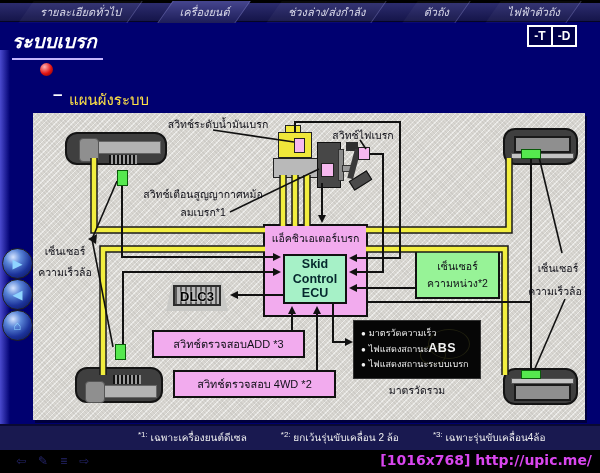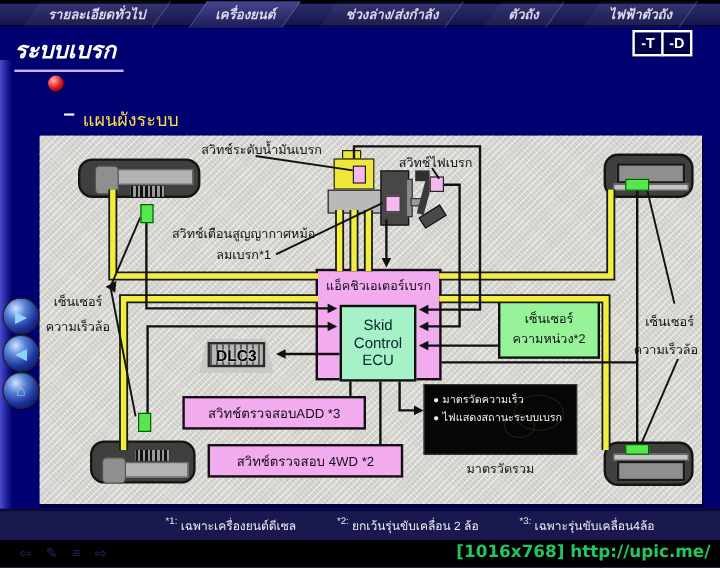--- a/index.html
+++ b/index.html
@@ -6,21 +6,21 @@
   .screen{position:relative;width:600px;height:473px;overflow:hidden;
     background:#000070;font-family:"Liberation Sans","DejaVu Sans",sans-serif;}
 
   
   .menubar{position:absolute;left:0;top:0;width:600px;height:22px;
     background:linear-gradient(180deg,#2c2c6e 0%,#15154a 100%);
     border-top:3px solid #000;border-bottom:1px solid #050522;
     display:flex;align-items:center;justify-content:space-between;
     padding:0 26px;box-sizing:border-box;}
   .menu-item{position:relative;color:#d9d9ea;font-size:11px;font-style:italic;
-    padding:2px 14px;white-space:nowrap;cursor:default;font-weight:bold;}
+    padding:2px 14px;white-space:nowrap;cursor:default;}
   .menu-item::before{content:"";position:absolute;inset:0;transform:skewX(-35deg);
     background:rgba(255,255,255,.04);border-right:1px solid rgba(150,150,220,.35);}
   .menu-item.active::before{background:linear-gradient(180deg,#45458e,#1d1d58);
     border-left:1px solid rgba(150,150,220,.35);}
   .menu-item span{position:relative;}
 
   
   .page-title{position:absolute;left:12px;top:26px;color:#fff;font-size:19px;
     font-weight:bold;font-style:italic;border-bottom:2px solid #c4b5fd;
     padding:0 6px 2px 0;white-space:nowrap;}
@@ -69,23 +69,23 @@
   .flange{left:305px;top:36px;width:6px;height:32px;background:#8a8a8a;border:1px solid #333;}
   .pushrod{left:309px;top:52px;width:11px;height:7px;background:#999;border:1px solid #333;}
   .pedal-pivot{left:313px;top:29px;width:12px;height:9px;background:#2f2f2f;}
   .pedal-arm{left:318px;top:36px;width:6px;height:30px;background:#3a3a3a;transform:rotate(15deg);}
   .pedal-pad{left:317px;top:62px;width:21px;height:11px;background:#4a4a4a;border:1px solid #111;transform:rotate(-32deg);}
 
   
   .box{position:absolute;border:2px solid #111;z-index:2;text-align:center;color:#101018;}
   .actuator{left:230px;top:111px;width:105px;height:93px;background:#f2abee;
     font-size:10.5px;padding-top:4px;}
-  .ecu{left:250px;top:141px;width:64px;height:64px;background:#a6f1c7;z-index:4;
+  .ecu{left:250px;top:141px;width:64px;height:50px;background:#a6f1c7;z-index:4;
     display:flex;flex-direction:column;align-items:center;justify-content:center;
-    font-weight:normal;font-size:12.5px;line-height:1.15;color:#05282d;}
+    font-weight:bold;font-size:12.5px;line-height:1.15;color:#05282d;}
   .decel{left:382px;top:137px;width:85px;height:49px;background:#97f397;
     display:flex;flex-direction:column;align-items:center;justify-content:center;
     font-size:10.5px;line-height:1.6;}
   .pinkbar{background:#f2abee;display:flex;align-items:center;justify-content:center;
     font-size:11px;}
   .add-box{left:119px;top:217px;width:153px;height:28px;}
   .fwd-box{left:140px;top:257px;width:163px;height:28px;}
 
   
   .dlc3{position:absolute;left:133px;top:169px;width:62px;height:29px;z-index:2;}
@@ -116,21 +116,21 @@
   .footbar{position:absolute;left:0;top:424px;width:600px;height:26px;background:#191950;
     border-top:2px solid #0a0a33;display:flex;align-items:center;padding-left:138px;
     box-sizing:border-box;gap:34px;color:#f0f0f0;font-size:10px;white-space:nowrap;}
   .footbar sup{font-size:8px;}
 
   
   .statusbar{position:absolute;left:0;top:450px;width:600px;height:23px;background:#000;}
   .mini-icons{position:absolute;left:16px;top:4px;color:#26266e;font-size:12px;
     display:flex;gap:12px;}
   .mini-icons span{cursor:pointer;}
-  .watermark{position:absolute;right:8px;top:2px;color:#22c55e;font-size:14px;font-weight:bold;
+  .watermark{position:absolute;right:8px;top:2px;color:#d946ef;font-size:14px;font-weight:bold;
     font-family:"DejaVu Sans",sans-serif;white-space:nowrap;}
 </style>
 </head>
 <body>
 
 <div class="screen">
 
   <div class="menubar">
     <div class="menu-item"><span>รายละเอียดทั่วไป</span></div>
     <div class="menu-item active"><span>เครื่องยนต์</span></div>
@@ -275,20 +275,21 @@
       <span>สวิทช์ตรวจสอบADD *3</span>
     </div>
     <div class="box pinkbar fwd-box">
       <span>สวิทช์ตรวจสอบ 4WD *2</span>
     </div>
 
     <div class="box meter">
       <div class="gauge" style="right:10px;top:8px;width:42px;height:30px;"></div>
       <div class="gauge" style="right:34px;top:24px;width:26px;height:20px;"></div>
       <div class="meter-line"><span class="meter-dot">●</span><span>มาตรวัดความเร็ว</span></div>
+      <div class="meter-line"><span class="meter-dot">●</span><span>ไฟแสดงสถานะ</span><span class="abs-em">ABS</span></div>
       <div class="meter-line"><span class="meter-dot">●</span><span>ไฟแสดงสถานะระบบเบรก</span></div>
     </div>
     <div class="lbl meter-caption">มาตรวัดรวม</div>
 
     <div class="lbl" style="left:118px;top:3px;width:134px;">สวิทช์ระดับน้ำมันเบรก</div>
     <div class="lbl" style="left:295px;top:14px;width:70px;">สวิทช์ไฟเบรก</div>
     <div class="lbl" style="left:102px;top:73px;width:136px;">สวิทช์เตือนสูญญากาศหม้อ</div>
     <div class="lbl" style="left:102px;top:91px;width:136px;">ลมเบรก*1</div>
     <div class="lbl" style="left:2px;top:130px;width:60px;">เซ็นเซอร์</div>
     <div class="lbl" style="left:0px;top:151px;width:64px;">ความเร็วล้อ</div>

